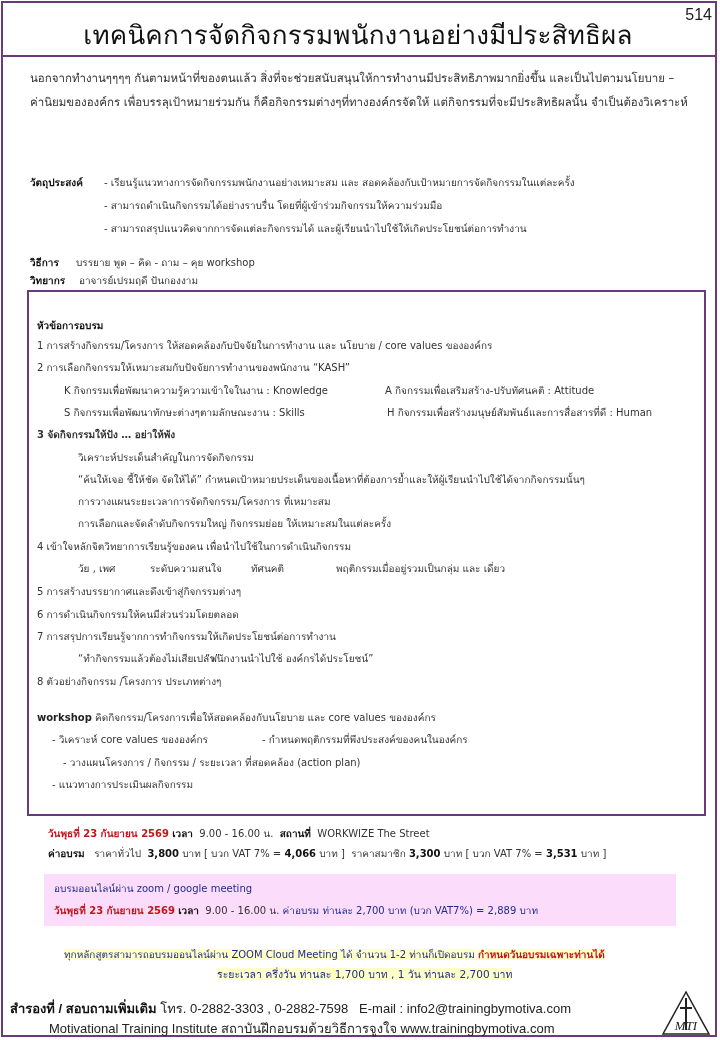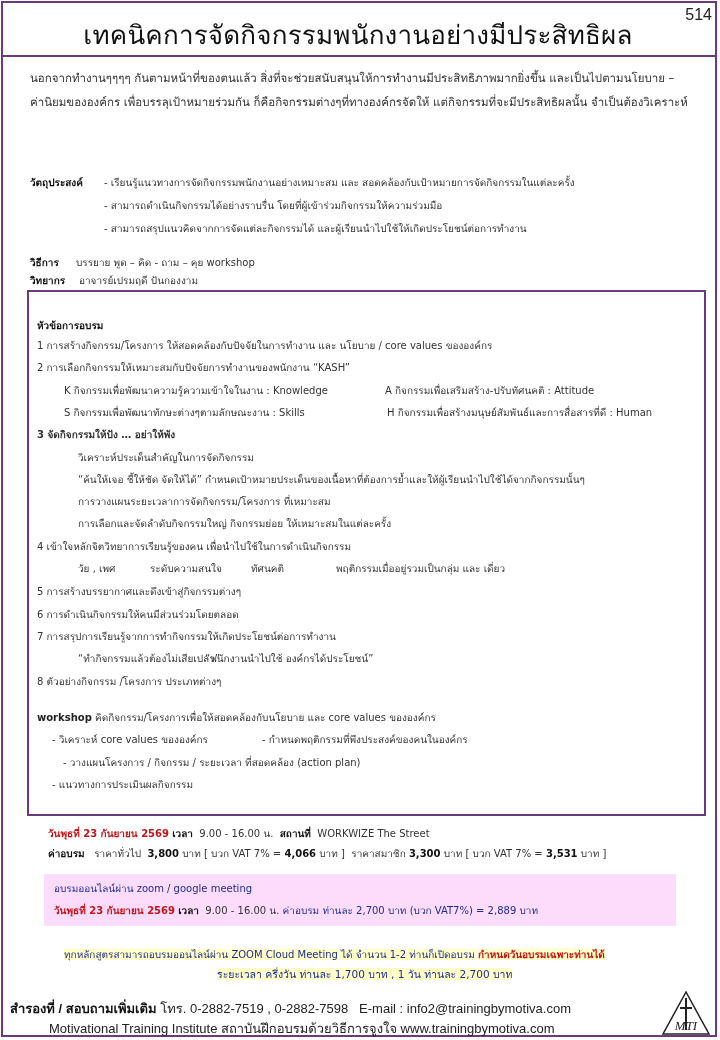--- a/index.html
+++ b/index.html
@@ -117,21 +117,21 @@
 <div class="t" style="left:64px; top:947px; font-size:10px;">
   <span class="hl navy">ทุกหลักสูตรสามารถอบรมออนไลน์ผ่าน ZOOM Cloud Meeting ได้  จำนวน 1-2 ท่านก็เปิดอบรม</span>
   <span class="hl hl-red">กำหนดวันอบรมเฉพาะท่านได้</span>
 </div>
 <div class="t" style="left:217px; top:966px; font-size:10.5px;">
   <span class="hl navy">ระยะเวลา ครึ่งวัน ท่านละ 1,700 บาท  ,  1 วัน ท่านละ 2,700 บาท</span>
 </div>
 
 <div class="t ft" style="left:10px; top:998px;">
   <span class="b">สำรองที่ / สอบถามเพิ่มเติม</span>
-  <span>โทร. 0-2882-7519 , 0-2882-7598</span>
+  <span>โทร. 0-2882-3303 , 0-2882-7598</span>
   &nbsp;&nbsp;<span>E-mail : info2@trainingbymotiva.com</span>
 </div>
 <div class="t ft" style="left:49px; top:1018px;">Motivational Training Institute  สถาบันฝึกอบรมด้วยวิธีการจูงใจ  www.trainingbymotiva.com</div>
 
 <div class="logo">
   <svg width="52" height="46" viewBox="0 0 52 46">
     <polygon points="26,2 3,44 49,44" fill="none" stroke="#222" stroke-width="1.5"></polygon>
     <line x1="26" y1="8" x2="26" y2="40" stroke="#222" stroke-width="2"></line>
     <line x1="20" y1="18" x2="32" y2="18" stroke="#222" stroke-width="2"></line>
     <text x="26" y="40" text-anchor="middle" font-size="13" font-style="italic" font-family="Liberation Serif, serif" fill="#222">MTI</text>

